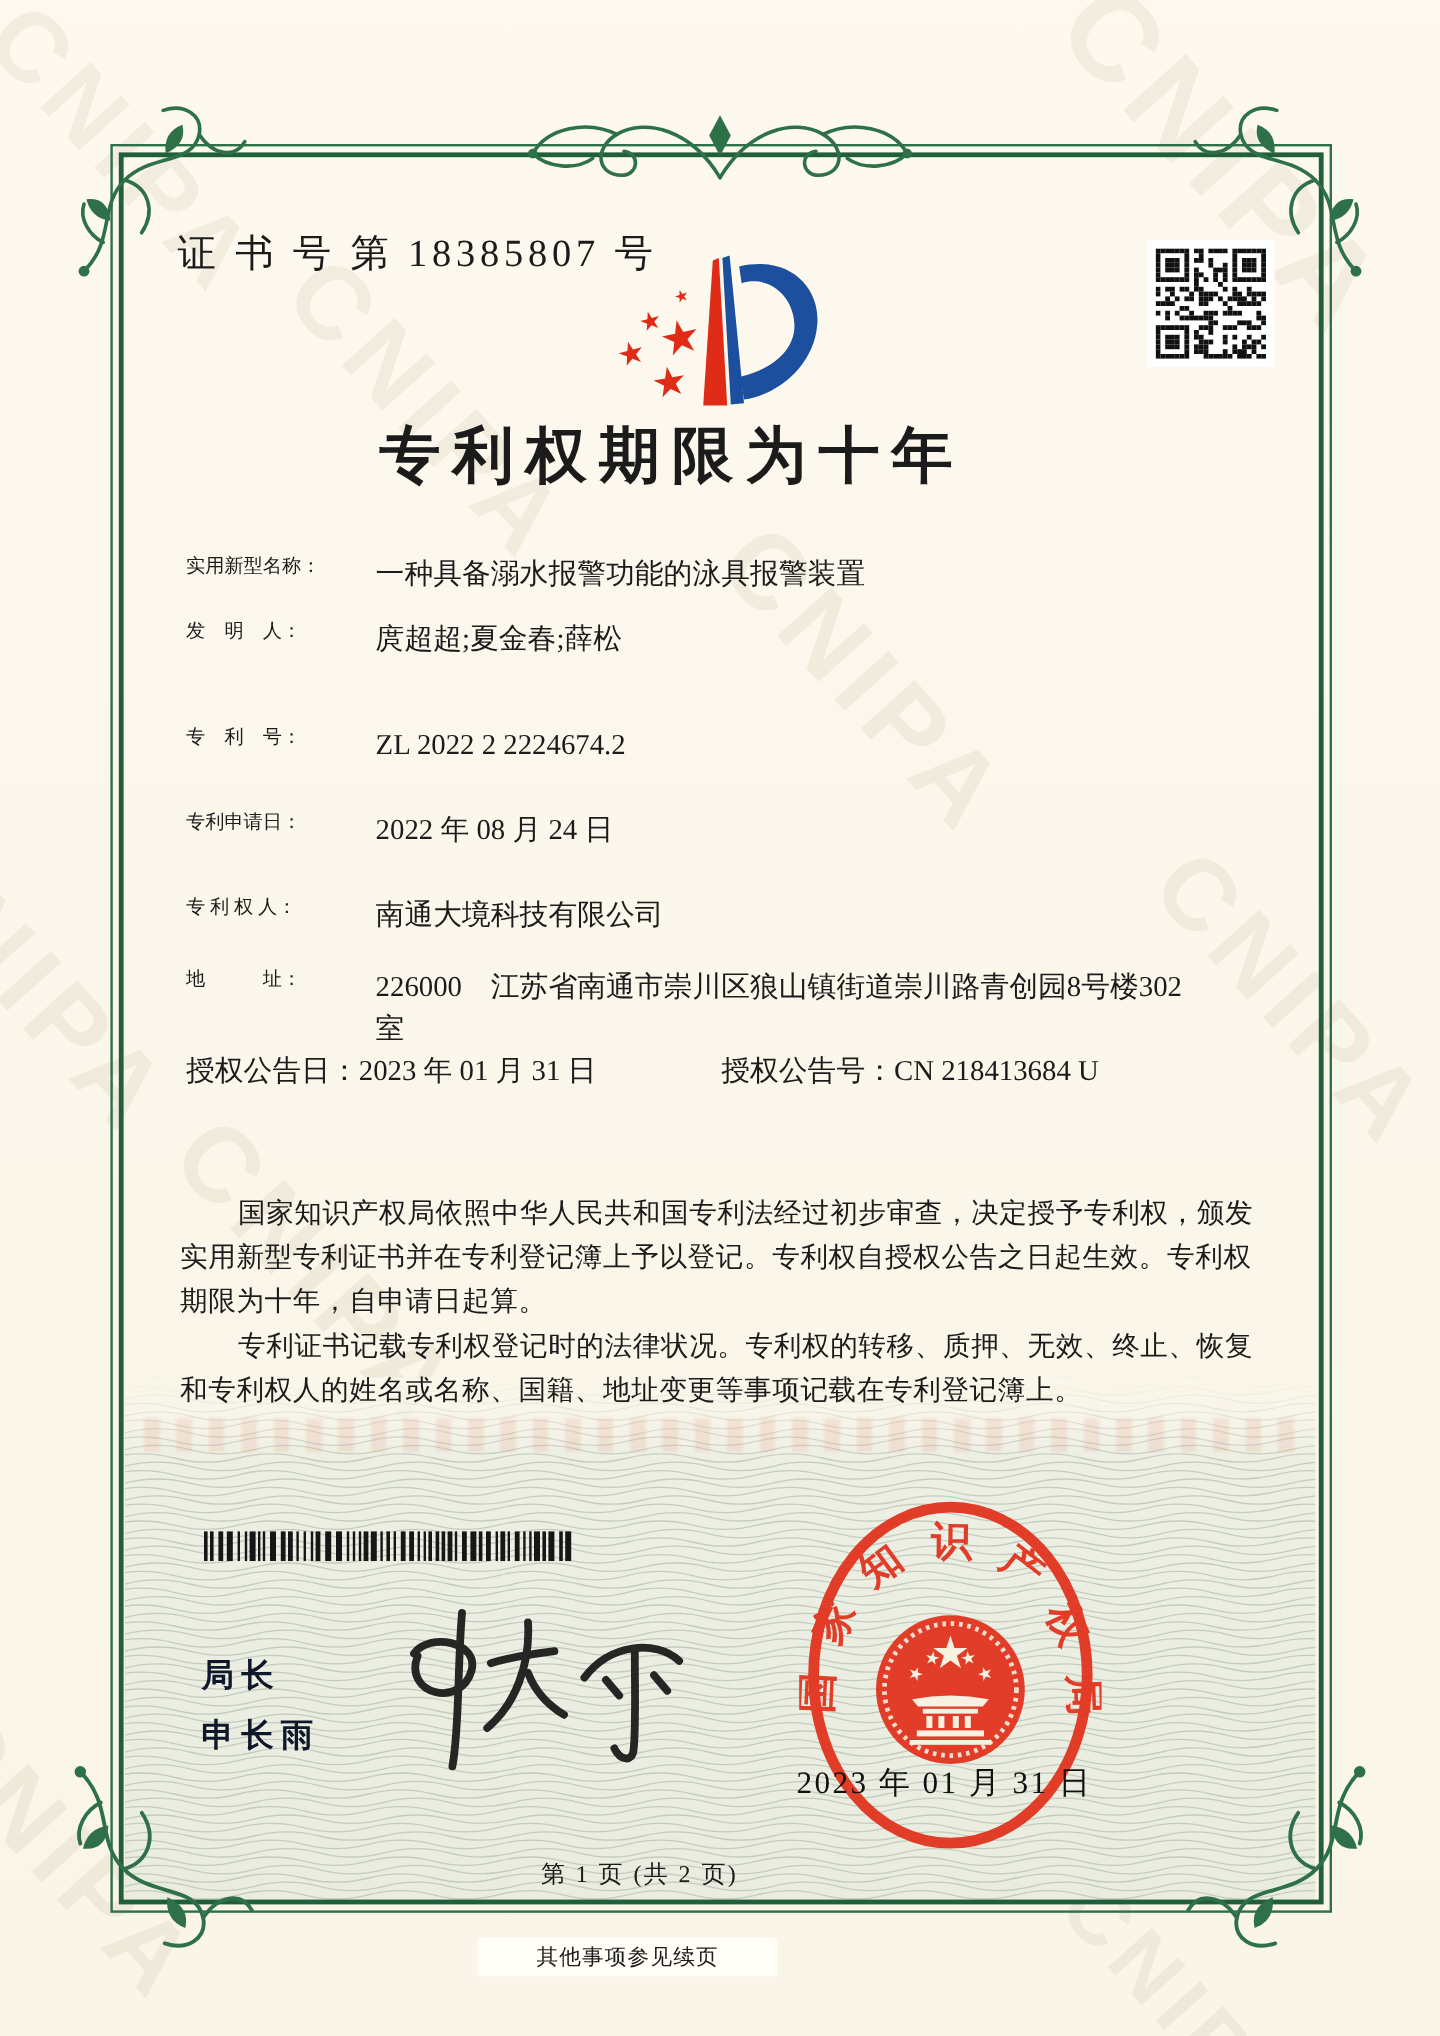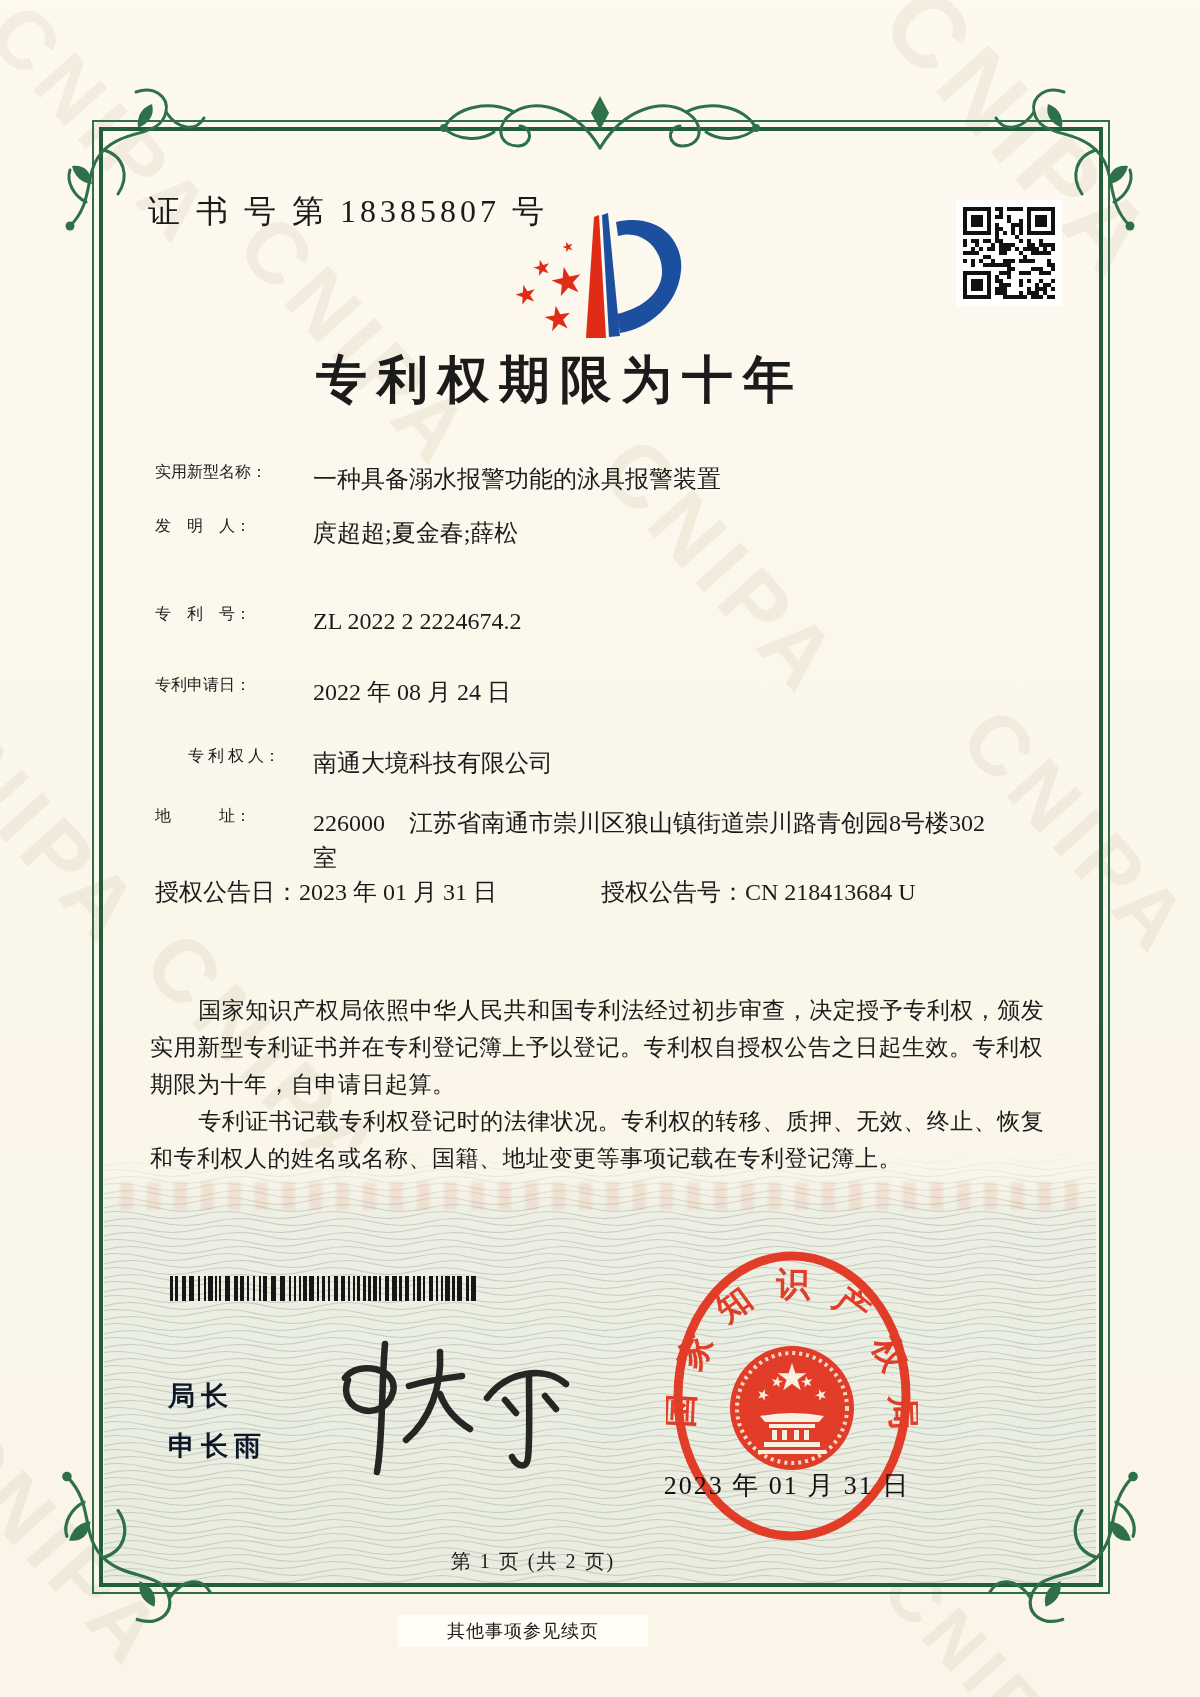--- a/index.html
+++ b/index.html
@@ -486,21 +486,21 @@
 </div>
 <div class="row" style="top:516px;">
   <span class="flabel">发　明　人：</span><span class="fvalue">庹超超;夏金春;薛松</span>
 </div>
 <div class="row" style="top:604px;">
   <span class="flabel">专　利　号：</span><span class="fvalue">ZL 2022 2 2224674.2</span>
 </div>
 <div class="row" style="top:675px;">
   <span class="flabel">专利申请日：</span><span class="fvalue">2022 年 08 月 24 日</span>
 </div>
-<div class="row" style="top:746px;text-align:center;">
+<div class="row" style="top:746px;">
   <span class="flabel">专 利 权 人：</span><span class="fvalue">南通大境科技有限公司</span>
 </div>
 <div class="row" style="top:806px;">
   <span class="flabel">地　　　址：</span><span class="fvalue" style="max-width:690px;">226000　江苏省南通市崇川区狼山镇街道崇川路青创园8号楼302室</span>
 </div>
 <div class="row" style="top:876px;">
   <span>授权公告日：</span><span>2023 年 01 月 31 日</span>
   <span style="display:inline-block;width:92px;"></span>
   <span>授权公告号：</span><span>CN 218413684 U</span>
 </div>

